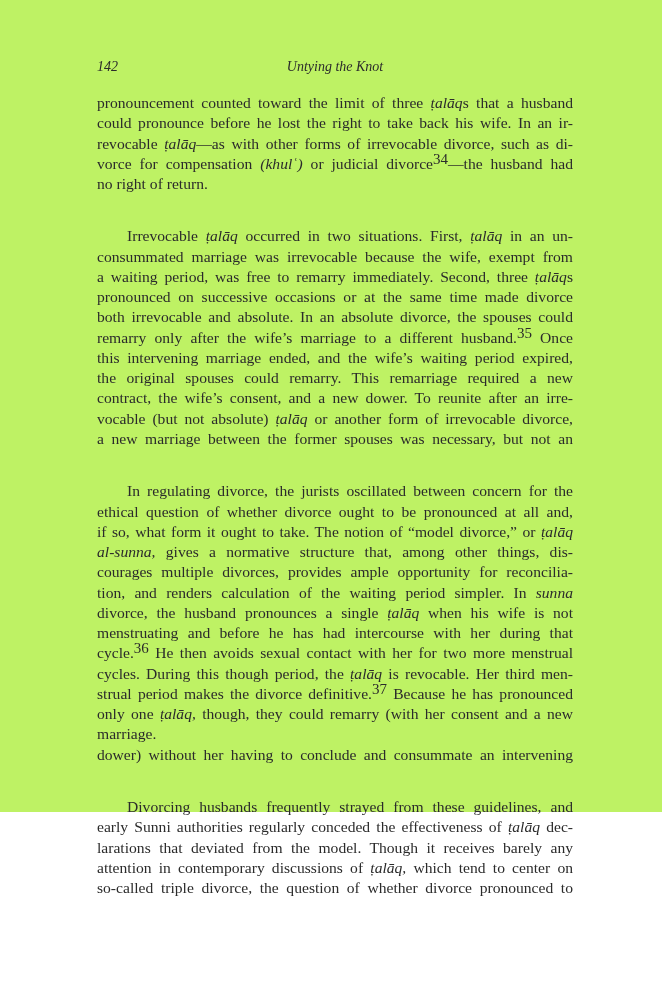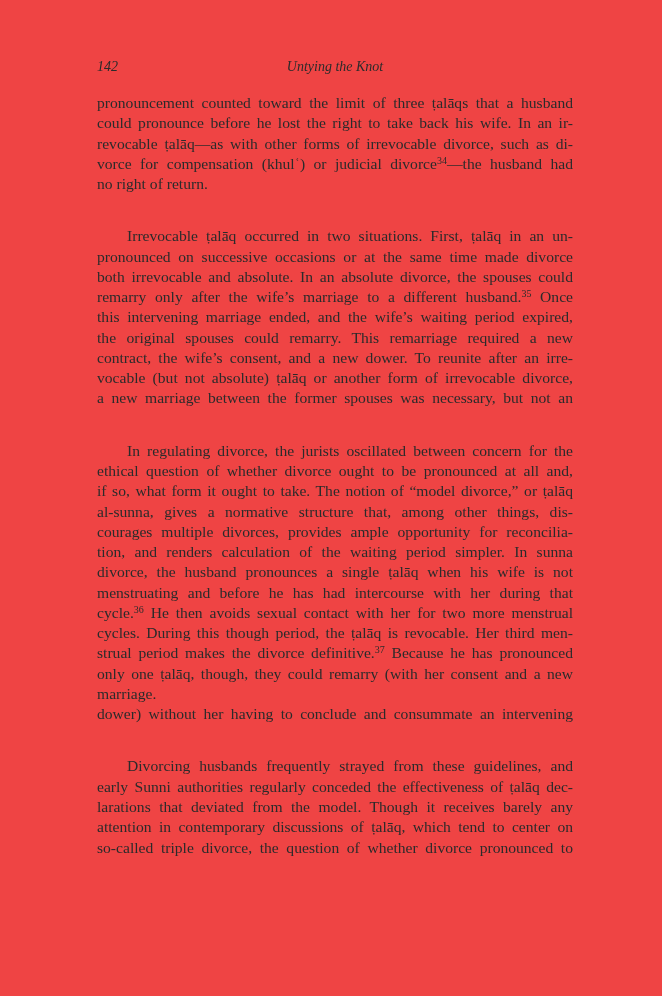--- a/index.html
+++ b/index.html
@@ -11,22 +11,22 @@
     width: 662px;
     height: 1000px;
     position: relative;
     overflow: hidden;
     font-family: "Liberation Serif", "DejaVu Serif", serif;
     color: #2b2b2b;
   }
   .page {
     position: absolute;
     left: 0; top: 0;
-    width: 662px; height: 996px;
-    background: #ef4444;
+    width: 662px; height: 812px;
+    background: #bef264;
   }
   .running-head {
     position: absolute;
     left: 97px;
     top: 57px;
     width: 476px;
     height: 20px;
     font-style: italic;
     font-size: 14px;
     line-height: 20px;
@@ -60,23 +60,23 @@
     overflow: visible;
   }
   .line.last {
     text-align: right;
     text-align-last: left;
   }
   .line.indent {
     text-indent: 30px;
     margin-top: 32px;
   }
-  .it { }
+  .it { font-style: italic; }
   sup {
-    font-size: 10px;
+    font-size: 15px;
     line-height: 0;
     vertical-align: 5px;
     margin-top: 22px;
   }
 </style>
 </head>
 <body>
 
 <div class="page">
   <div class="running-head">
@@ -86,20 +86,22 @@
   <div class="body-text" id="body-text">
       <div>
         <span class="line"><span>pronouncement counted toward the limit of three </span><span class="it">ṭalāq</span><span>s that a husband</span></span>
         <span class="line"><span>could pronounce before he lost the right to take back his wife. In an ir-</span></span>
         <span class="line"><span>revocable </span><span class="it">ṭalāq</span><span>—as with other forms of irrevocable divorce, such as di-</span></span>
         <span class="line"><span>vorce for compensation </span><span class="it">(khulʿ)</span><span> or judicial divorce</span><sup>34</sup><span>—the husband had</span></span>
         <span class="line last"><span>no right of return.</span></span>
       </div>
       <div>
         <span class="line indent"><span>Irrevocable </span><span class="it">ṭalāq</span><span> occurred in two situations. First, </span><span class="it">ṭalāq</span><span> in an un-</span></span>
+        <span class="line"><span>consummated marriage was irrevocable because the wife, exempt from</span></span>
+        <span class="line"><span>a waiting period, was free to remarry immediately. Second, three </span><span class="it">ṭalāq</span><span>s</span></span>
         <span class="line"><span>pronounced on successive occasions or at the same time made divorce</span></span>
         <span class="line"><span>both irrevocable and absolute. In an absolute divorce, the spouses could</span></span>
         <span class="line"><span>remarry only after the wife’s marriage to a different husband.</span><sup>35</sup><span> Once</span></span>
         <span class="line"><span>this intervening marriage ended, and the wife’s waiting period expired,</span></span>
         <span class="line"><span>the original spouses could remarry. This remarriage required a new</span></span>
         <span class="line"><span>contract, the wife’s consent, and a new dower. To reunite after an irre-</span></span>
         <span class="line"><span>vocable (but not absolute) </span><span class="it">ṭalāq</span><span> or another form of irrevocable divorce,</span></span>
         <span class="line"><span>a new marriage between the former spouses was necessary, but not an</span></span>
       </div>
       <div>

